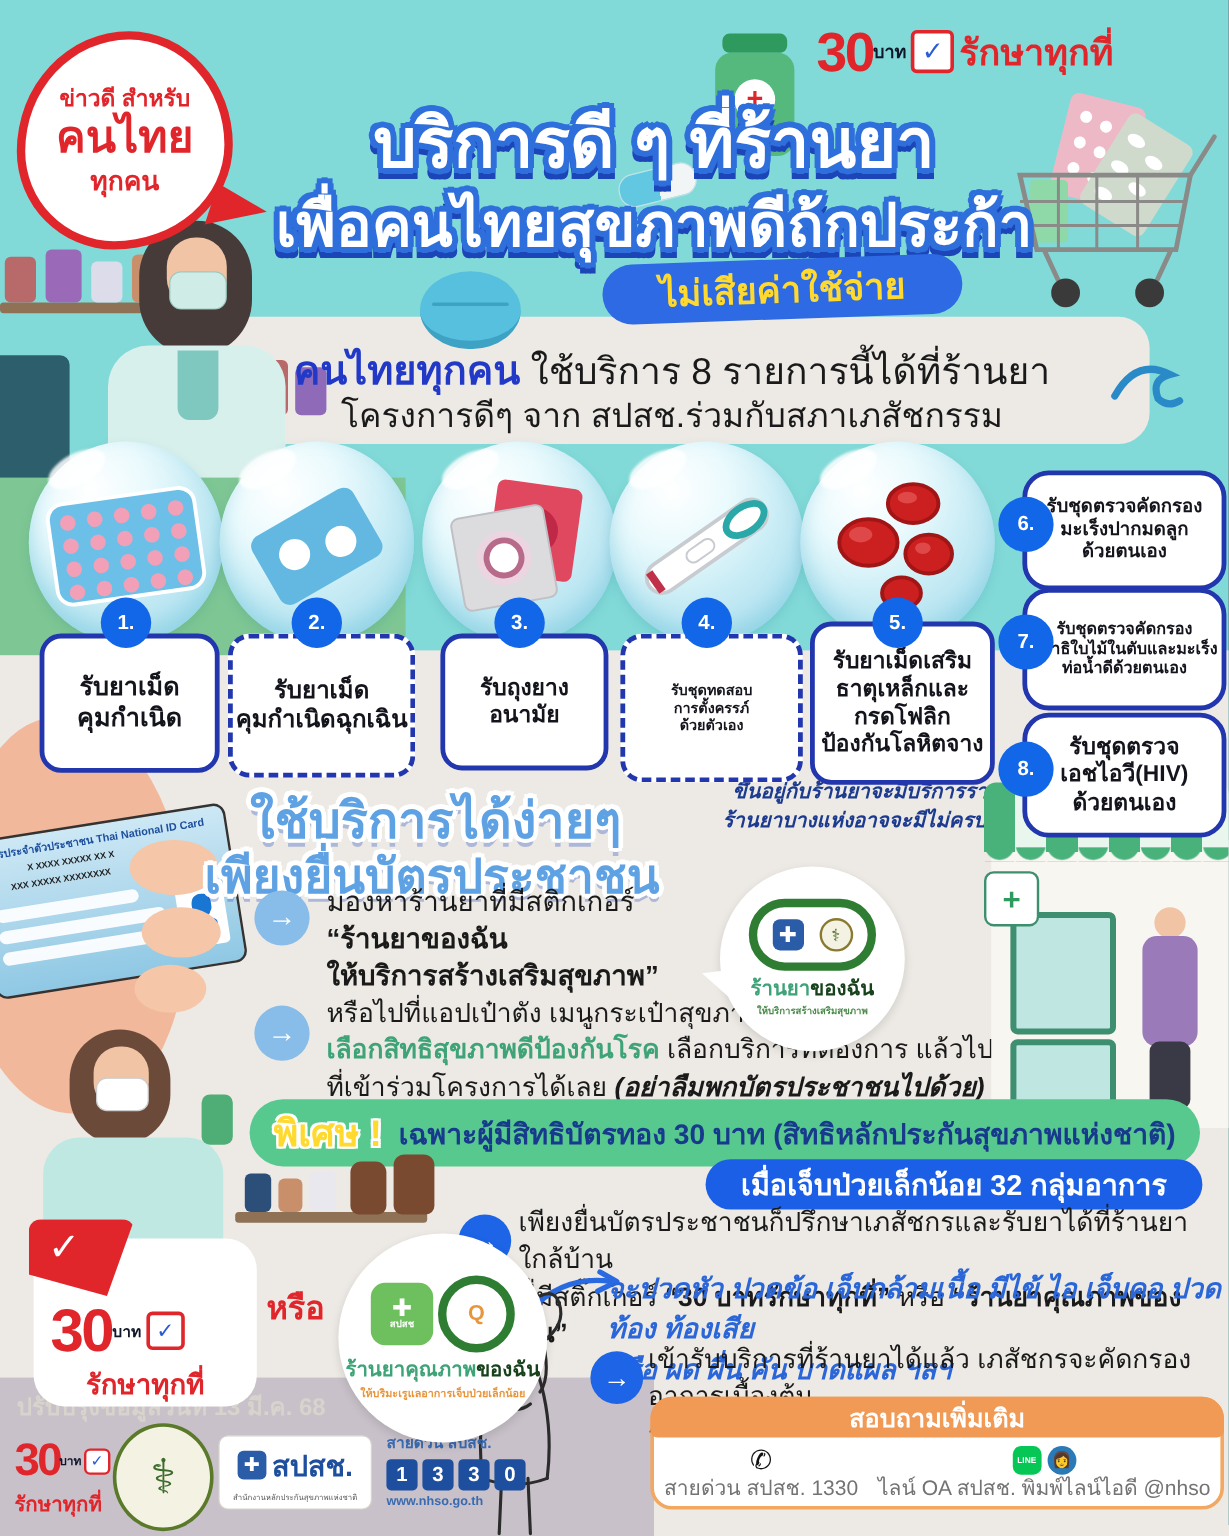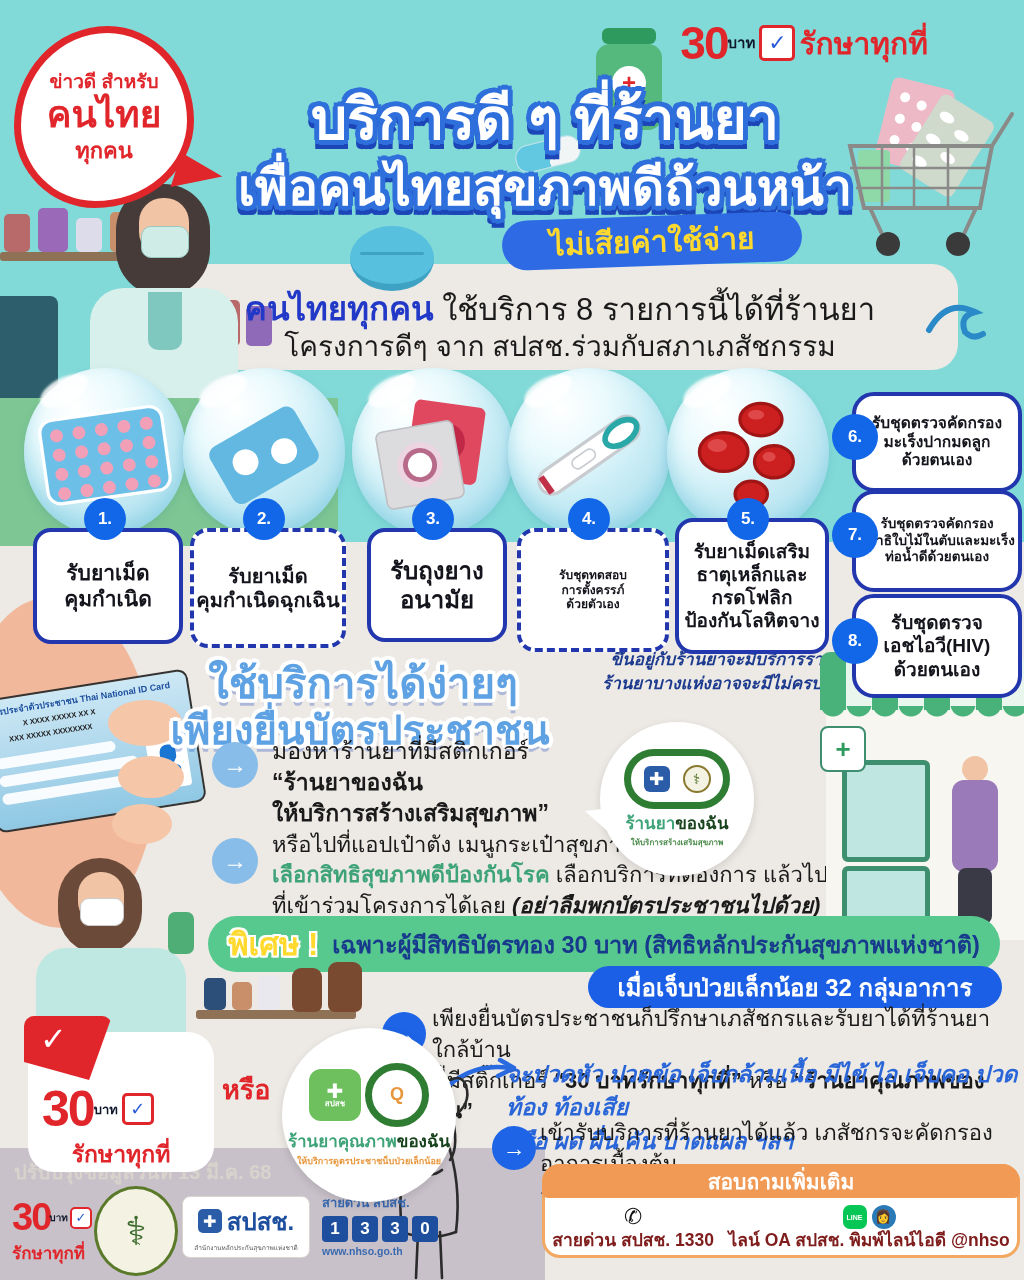--- a/index.html
+++ b/index.html
@@ -136,21 +136,21 @@
   .handw{left:506px;top:1058px;width:520px;color:#2a66d8;font-weight:700;font-style:italic;font-size:23px;line-height:1.45;}
   .bstep2{left:540px;top:1118px;width:480px;font-size:22px;line-height:1.4;}
   .bstep2 .pink{color:#ea3d96;font-weight:800;}
 
   
   .contact{left:542px;top:1164px;width:472px;height:88px;background:#fff;border:3px solid #f2a860;border-radius:18px;z-index:6;}
   .contact .hdr{position:absolute;left:-3px;top:-3px;width:calc(100% + 6px);height:34px;background:#f09a56;
     border-radius:18px 18px 6px 6px;display:flex;align-items:center;justify-content:center;color:#fff;font-weight:800;font-size:21px;}
   .contact .body{position:absolute;left:0;top:34px;width:100%;height:54px;display:flex;align-items:center;justify-content:space-around;}
   .cgroup{display:flex;flex-direction:column;align-items:center;line-height:1.1;}
-  .cgroup .lbl{font-weight:700;font-size:17.5px;color:#7f1d1d;margin-top:2px;}
+  .cgroup .lbl{font-weight:400;font-size:17.5px;color:#737373;margin-top:2px;}
   .phoneg{font-size:22px;color:#111;}
   .lineb{width:24px;height:24px;background:#06c755;border-radius:7px;color:#fff;font-weight:800;font-size:7px;
     display:flex;align-items:center;justify-content:center;}
   .avab{width:24px;height:24px;background:#2a7ab8;border-radius:50%;display:flex;align-items:center;justify-content:center;font-size:13px;}
 
   
   .updated{left:14px;top:1156px;color:#d8d3cc;font-weight:700;font-size:20px;}
   .f30{left:12px;top:1196px;display:flex;flex-direction:column;align-items:flex-start;}
   .f30 .row{display:flex;align-items:center;gap:2px;}
   .f30 .n30{font-size:38px;}
@@ -286,21 +286,21 @@
   </div>
 
   <div class="abs logo30 toplogo">
     <span class="n30">30</span>
     <span class="baht">บาท</span>
     <span class="chip30">✓</span>
     <span class="txt30">รักษาทุกที่</span>
   </div>
 
   <div class="abs title1 t-outline-blue">บริการดี ๆ ที่ร้านยา</div>
-  <div class="abs title2 t-outline-blue">เพื่อคนไทยสุขภาพดีถ้วนหน้า</div>
+  <div class="abs title2 t-outline-blue">เพื่อคนไทยสุขภาพดีถ้กประก้า</div>
   <div class="abs freepill ctr">
     <span>ไม่เสียค่าใช้จ่าย</span>
   </div>
 
   <div class="abs intro1">
     <b>คนไทยทุกคน</b><span> ใช้บริการ 8 รายการนี้ได้ที่ร้านยา</span>
   </div>
   <div class="abs intro2">โครงการดีๆ จาก สปสช.ร่วมกับสภาเภสัชกรรม</div>
   <svg class="abs swoosh" width="70" height="52" viewBox="0 0 70 52">
     <path d="M4 34 Q22 2 50 16 Q34 20 40 36 Q48 44 58 38" fill="none" stroke="#2a8ac8" stroke-width="6" stroke-linecap="round"></path>
@@ -386,21 +386,21 @@
   <div class="abs numbadge" style="left:84px;top:498px;">1.</div>
   <div class="abs numbadge" style="left:243px;top:498px;">2.</div>
   <div class="abs numbadge" style="left:412px;top:498px;">3.</div>
   <div class="abs numbadge" style="left:568px;top:498px;">4.</div>
   <div class="abs numbadge" style="left:727px;top:498px;">5.</div>
 
   <div class="abs scard pre" style="left:33px;top:528px;width:142px;height:108px;font-size:21px;">รับยาเม็ด
 คุมกำเนิด</div>
   <div class="abs scard dashed pre" style="left:190px;top:528px;width:148px;height:112px;font-size:20px;">รับยาเม็ด
 คุมกำเนิดฉุกเฉิน</div>
-  <div class="abs scard pre" style="left:367px;top:528px;width:132px;height:106px;font-size:24px;">รับถุงยาง
+  <div class="abs scard pre" style="left:367px;top:528px;width:132px;height:106px;font-size:19px;">รับถุงยาง
 อนามัย</div>
   <div class="abs scard dashed pre" style="left:517px;top:528px;width:144px;height:116px;font-size:12px;">รับชุดทดสอบ
 การตั้งครรภ์
 ด้วยตัวเอง</div>
   <div class="abs scard pre" style="left:675px;top:518px;width:146px;height:128px;font-size:19px;">รับยาเม็ดเสริม
 ธาตุเหล็กและ
 กรดโฟลิก
 ป้องกันโลหิตจาง</div>
 
   <div class="abs numbadge" style="left:832px;top:414px;width:46px;height:46px;">6.</div>
@@ -511,21 +511,21 @@
     <div class="sq-logo">
       <span class="gsq">
           <span>✚</span>
           <small>สปสช</small>
         </span>
       <span class="ring">Q</span>
     </div>
     <div class="stk-t">
       <span class="g1">ร้านยาคุณภาพ</span><span class="g2">ของฉัน</span>
     </div>
-    <div class="stk-s or">ให้บริการดูตรประชาชน็บป่วยเล็กน้อย</div>
+    <div class="stk-s or">ให้บริมะเรูแลอาการเจ็บป่วยเล็กน้อย</div>
   </div>
 
   <div class="abs arrowc dark" style="left:382px;top:1012px;width:44px;height:44px;font-size:23px;">→</div>
   <div class="abs bstep1">
     <span>เพียงยื่นบัตรประชาชนก็ปรึกษาเภสัชกรและรับยาได้ที่ร้านยาใกล้บ้าน</span><br>
     <span>ที่มีสติ๊กเกอร์ </span><b>“30 บาทรักษาทุกที่”</b><span> หรือ </span><b>“ร้านยาคุณภาพของฉัน”</b>
   </div>
 
   <svg class="abs" style="left:436px;top:1056px;" width="90" height="42" viewBox="0 0 90 42">
     <path d="M6 36 Q34 6 74 12" fill="none" stroke="#2a6ae0" stroke-width="4.5" stroke-linecap="round"></path>

